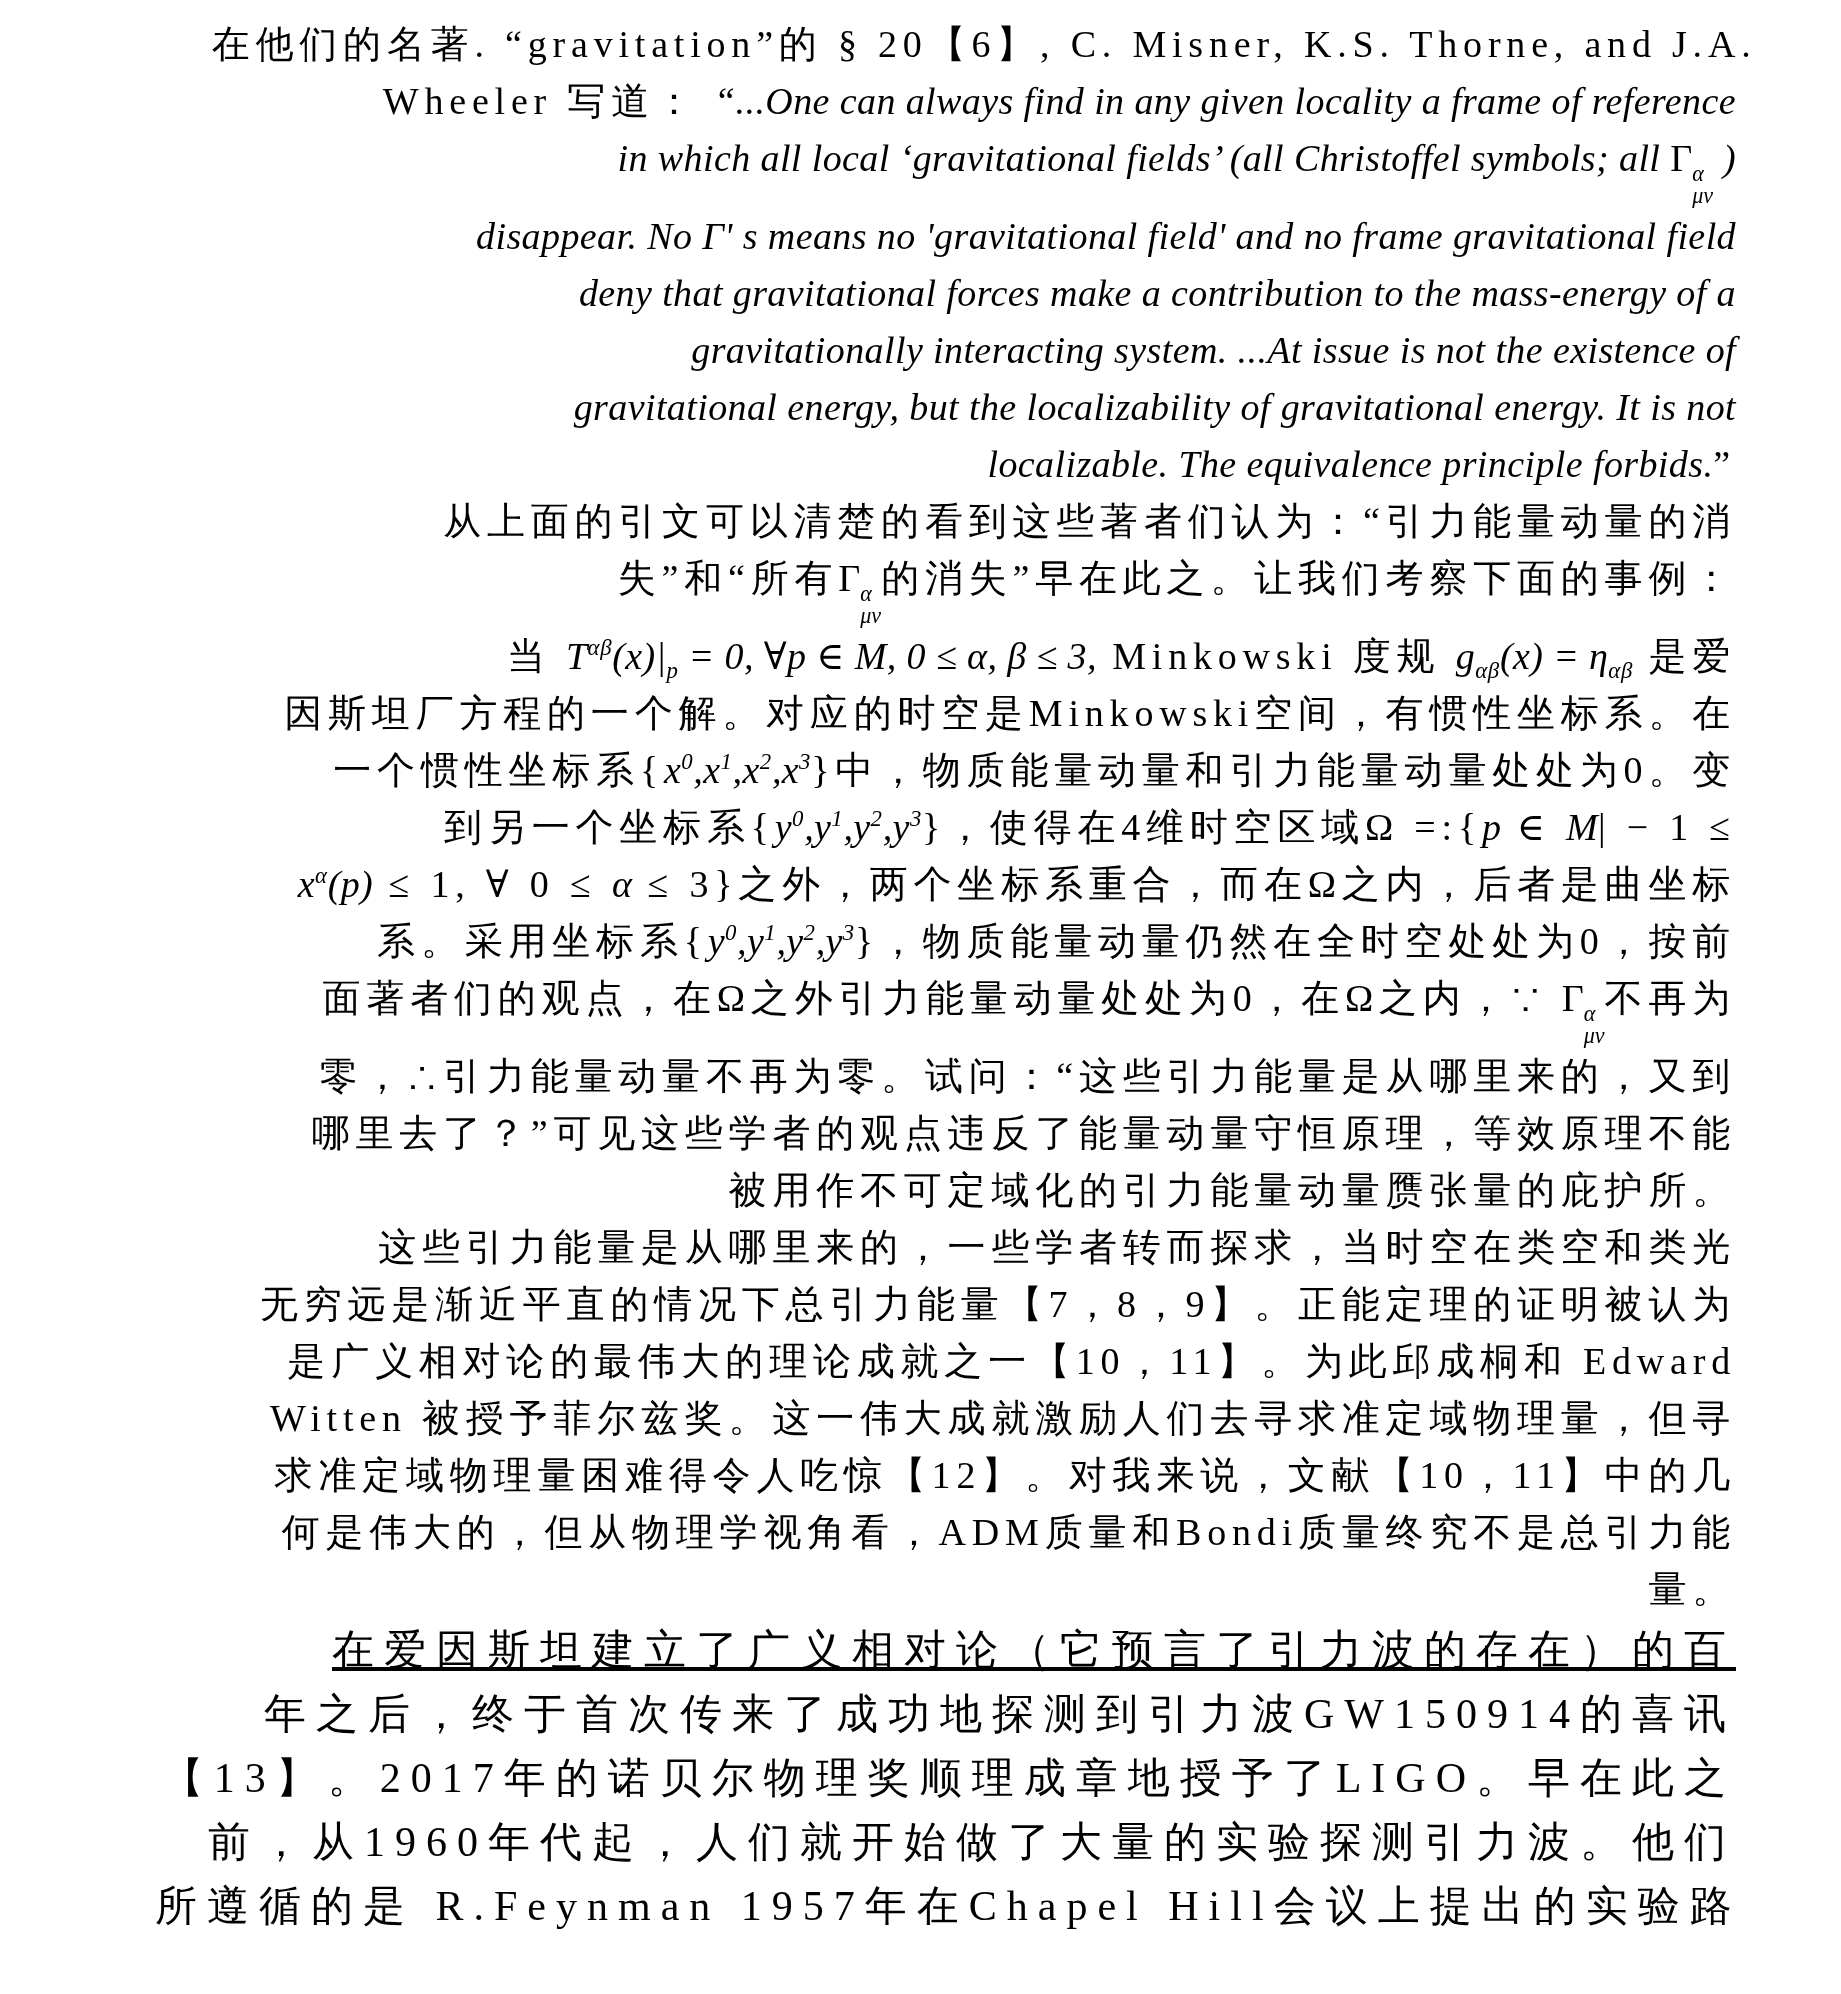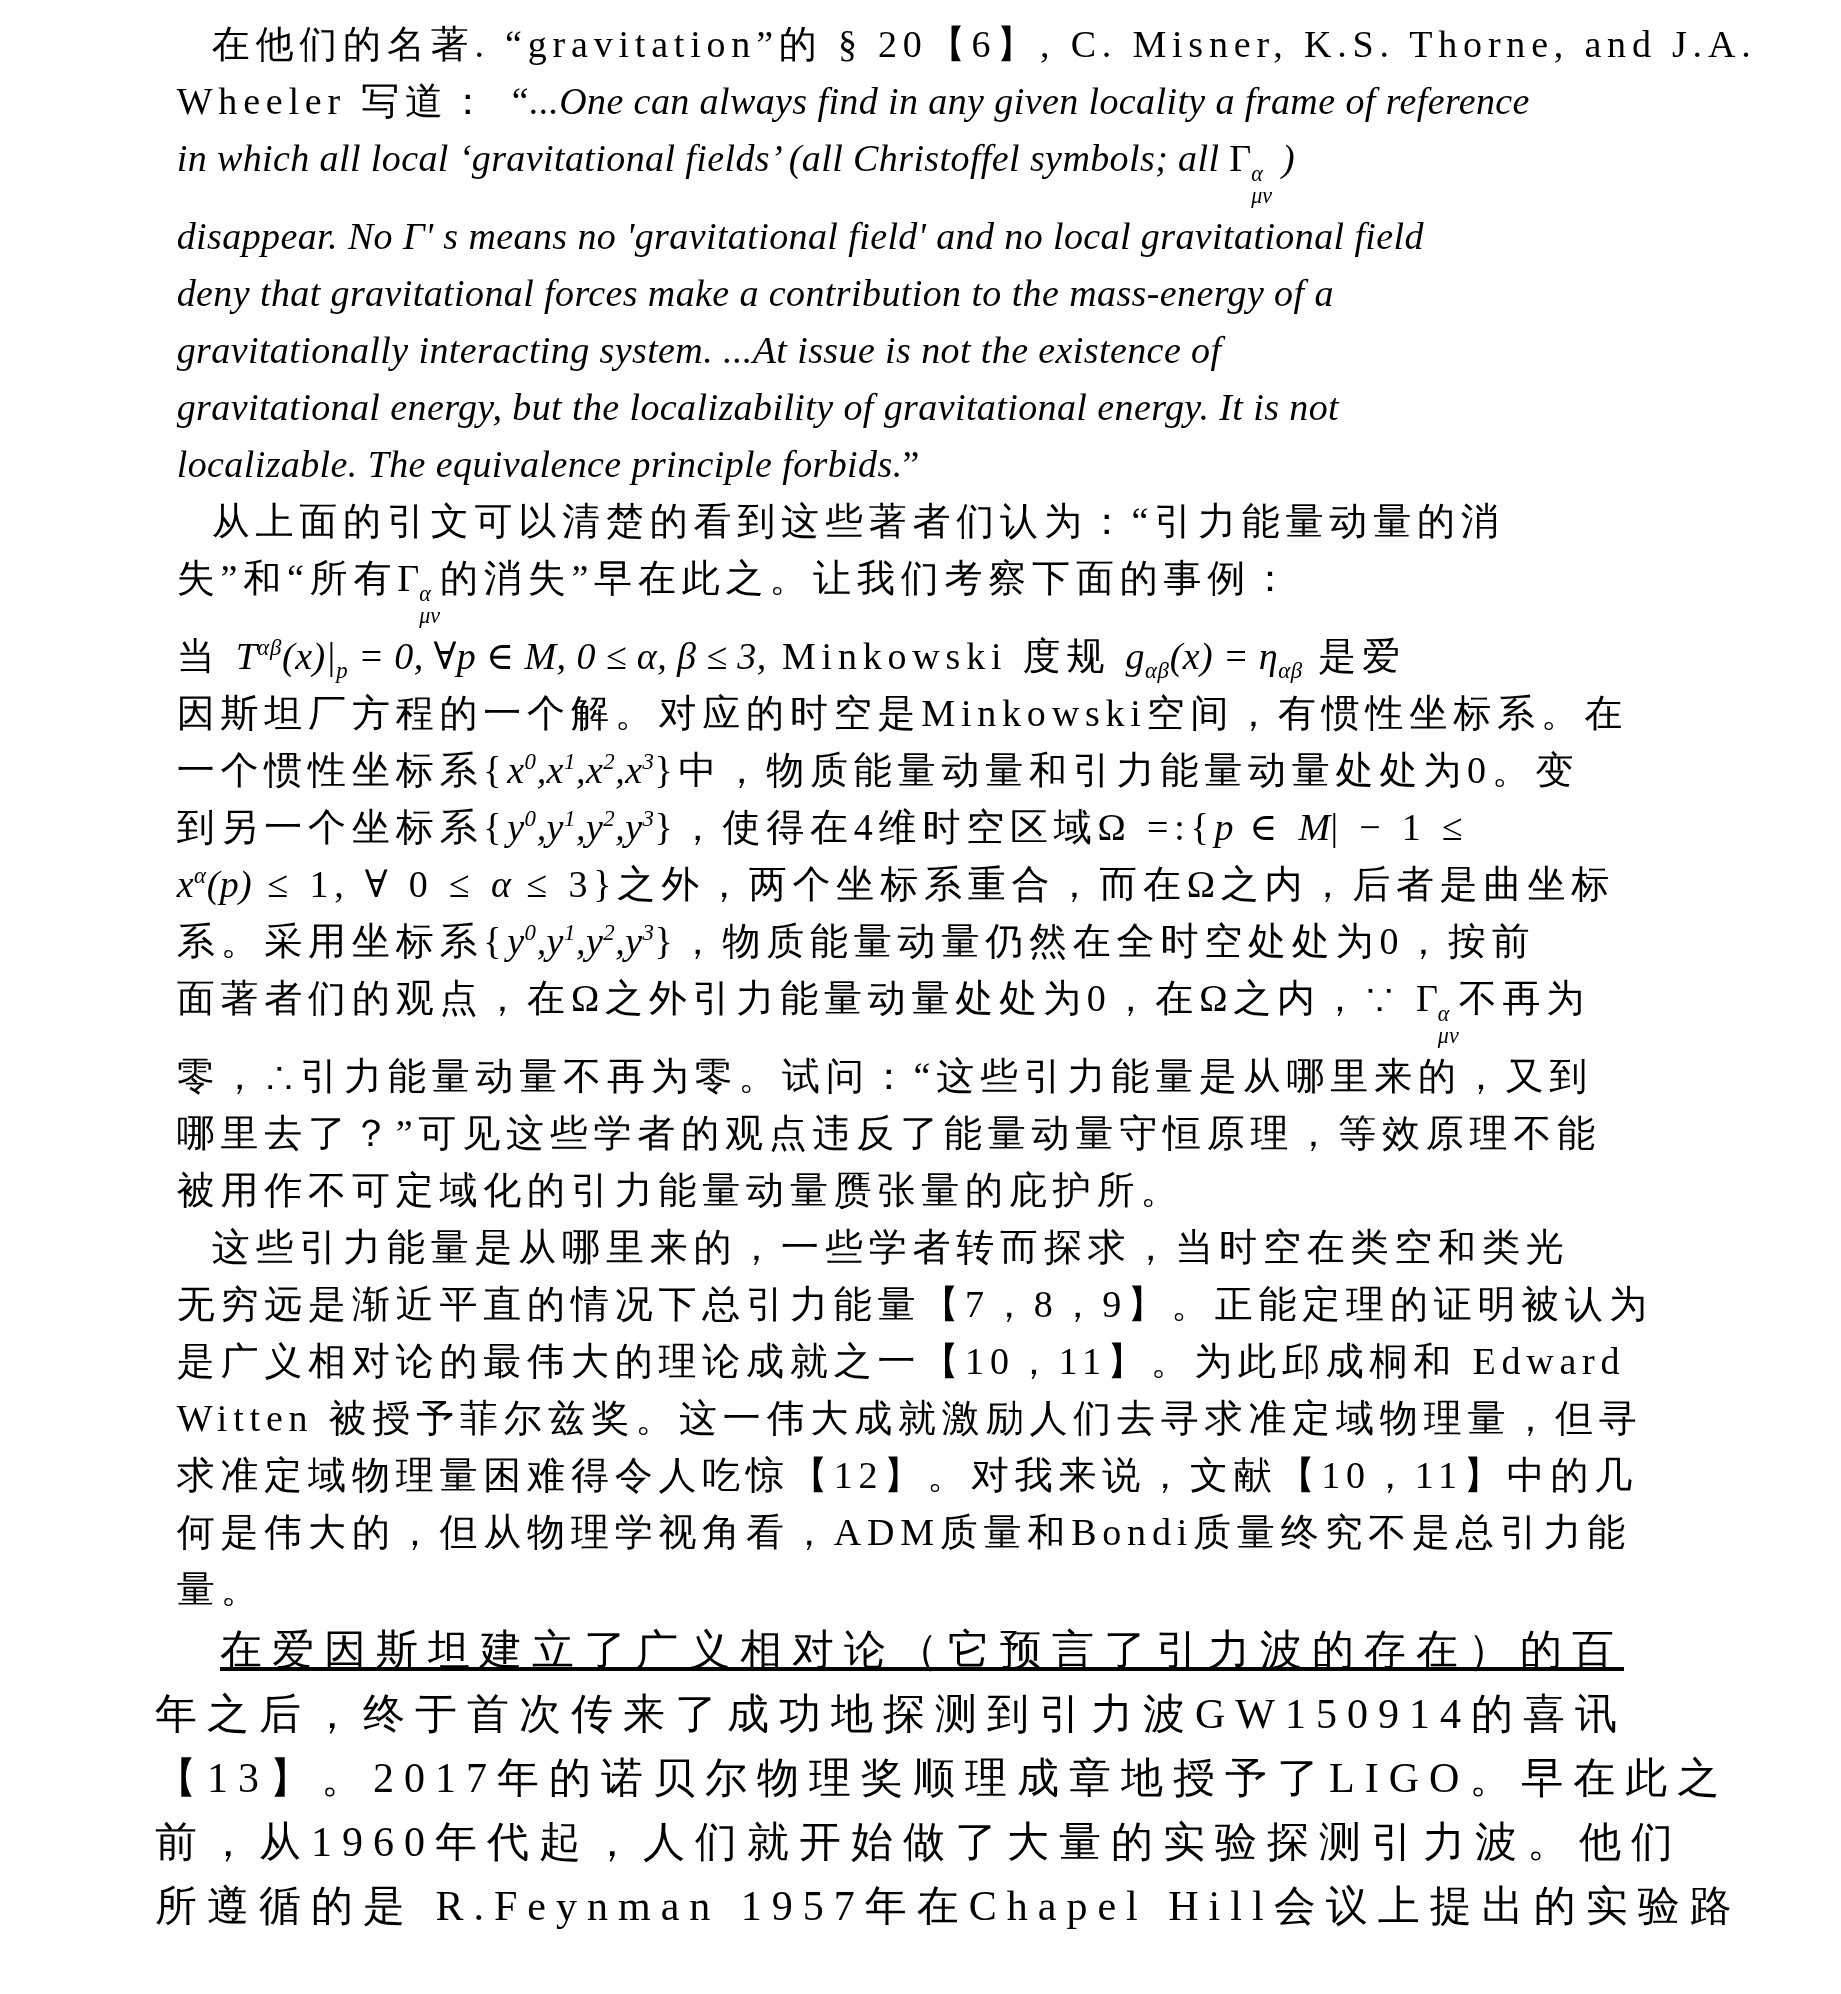--- a/index.html
+++ b/index.html
@@ -6,21 +6,21 @@
   html,body{margin:0;padding:0;background:#ffffff;color:#000000;}
   .page{
     width:1841px;
     min-height:1995px;
     box-sizing:border-box;
     padding:16px 105px 7.2px 155px;
     background:#ffffff;
     font-family:"Liberation Serif","DejaVu Serif",serif;
     overflow:hidden;
   }
-  .para{margin:0 0 0 21.7px;font-size:38px;line-height:57px;}
+  .para{margin:0 0 0 21.7px;font-size:38px;line-height:57px;text-align:right;}
   .line{white-space:nowrap;}
   .line.indent{text-indent:35px;}
   .seg-t{letter-spacing:5.8px;}
   .seg-i{font-style:italic;letter-spacing:0.4px;}
   sup.seg-sup,sub.seg-sub{font-style:italic;font-size:0.60em;letter-spacing:0.7px;line-height:0;}
   .mwrap{display:inline-block;letter-spacing:0;text-indent:0;}
   .mgbase{font-style:normal;letter-spacing:0;}
   .mstack{
     display:inline-flex;flex-direction:column;align-items:flex-start;
     vertical-align:-0.45em;font-size:0.58em;line-height:1.02;
@@ -35,21 +35,21 @@
 
 <div class="page">
   <div>
       <div class="para para-quote">
         <div class="line indent"><span class="seg-t">在他们的名著. “gravitation”的 § 20【6】, C. Misner, K.S. Thorne, and J.A.</span></div>
         <div class="line"><span class="seg-t">Wheeler 写道： </span><span class="seg-i">“...One can always find in any given locality a frame of reference</span></div>
         <div class="line"><span class="seg-i">in which all local ‘gravitational fields’ (all Christoffel symbols; all </span><span class="mwrap"><span class="mgbase">Γ</span><span class="mstack">
               <span class="ms-sup">α</span>
               <span class="ms-sub">μν</span>
             </span></span><span class="seg-i"> )</span></div>
-        <div class="line"><span class="seg-i">disappear. No Γ' s means no 'gravitational field' and no local gravitational field</span></div>
+        <div class="line"><span class="seg-i">disappear. No Γ' s means no 'gravitational field' and no frame gravitational field</span></div>
         <div class="line"><span class="seg-i">deny that gravitational forces make a contribution to the mass-energy of a</span></div>
         <div class="line"><span class="seg-i">gravitationally interacting system. ...At issue is not the existence of</span></div>
         <div class="line"><span class="seg-i">gravitational energy, but the localizability of gravitational energy. It is not</span></div>
         <div class="line"><span class="seg-i">localizable. The equivalence principle forbids.</span><span class="seg-t">”</span></div>
       </div>
       <div class="para para-body">
         <div class="line indent"><span class="seg-t">从上面的引文可以清楚的看到这些著者们认为：“引力能量动量的消</span></div>
         <div class="line"><span class="seg-t">失”和“所有</span><span class="mwrap"><span class="mgbase">Γ</span><span class="mstack">
               <span class="ms-sup">α</span>
               <span class="ms-sub">μν</span>

